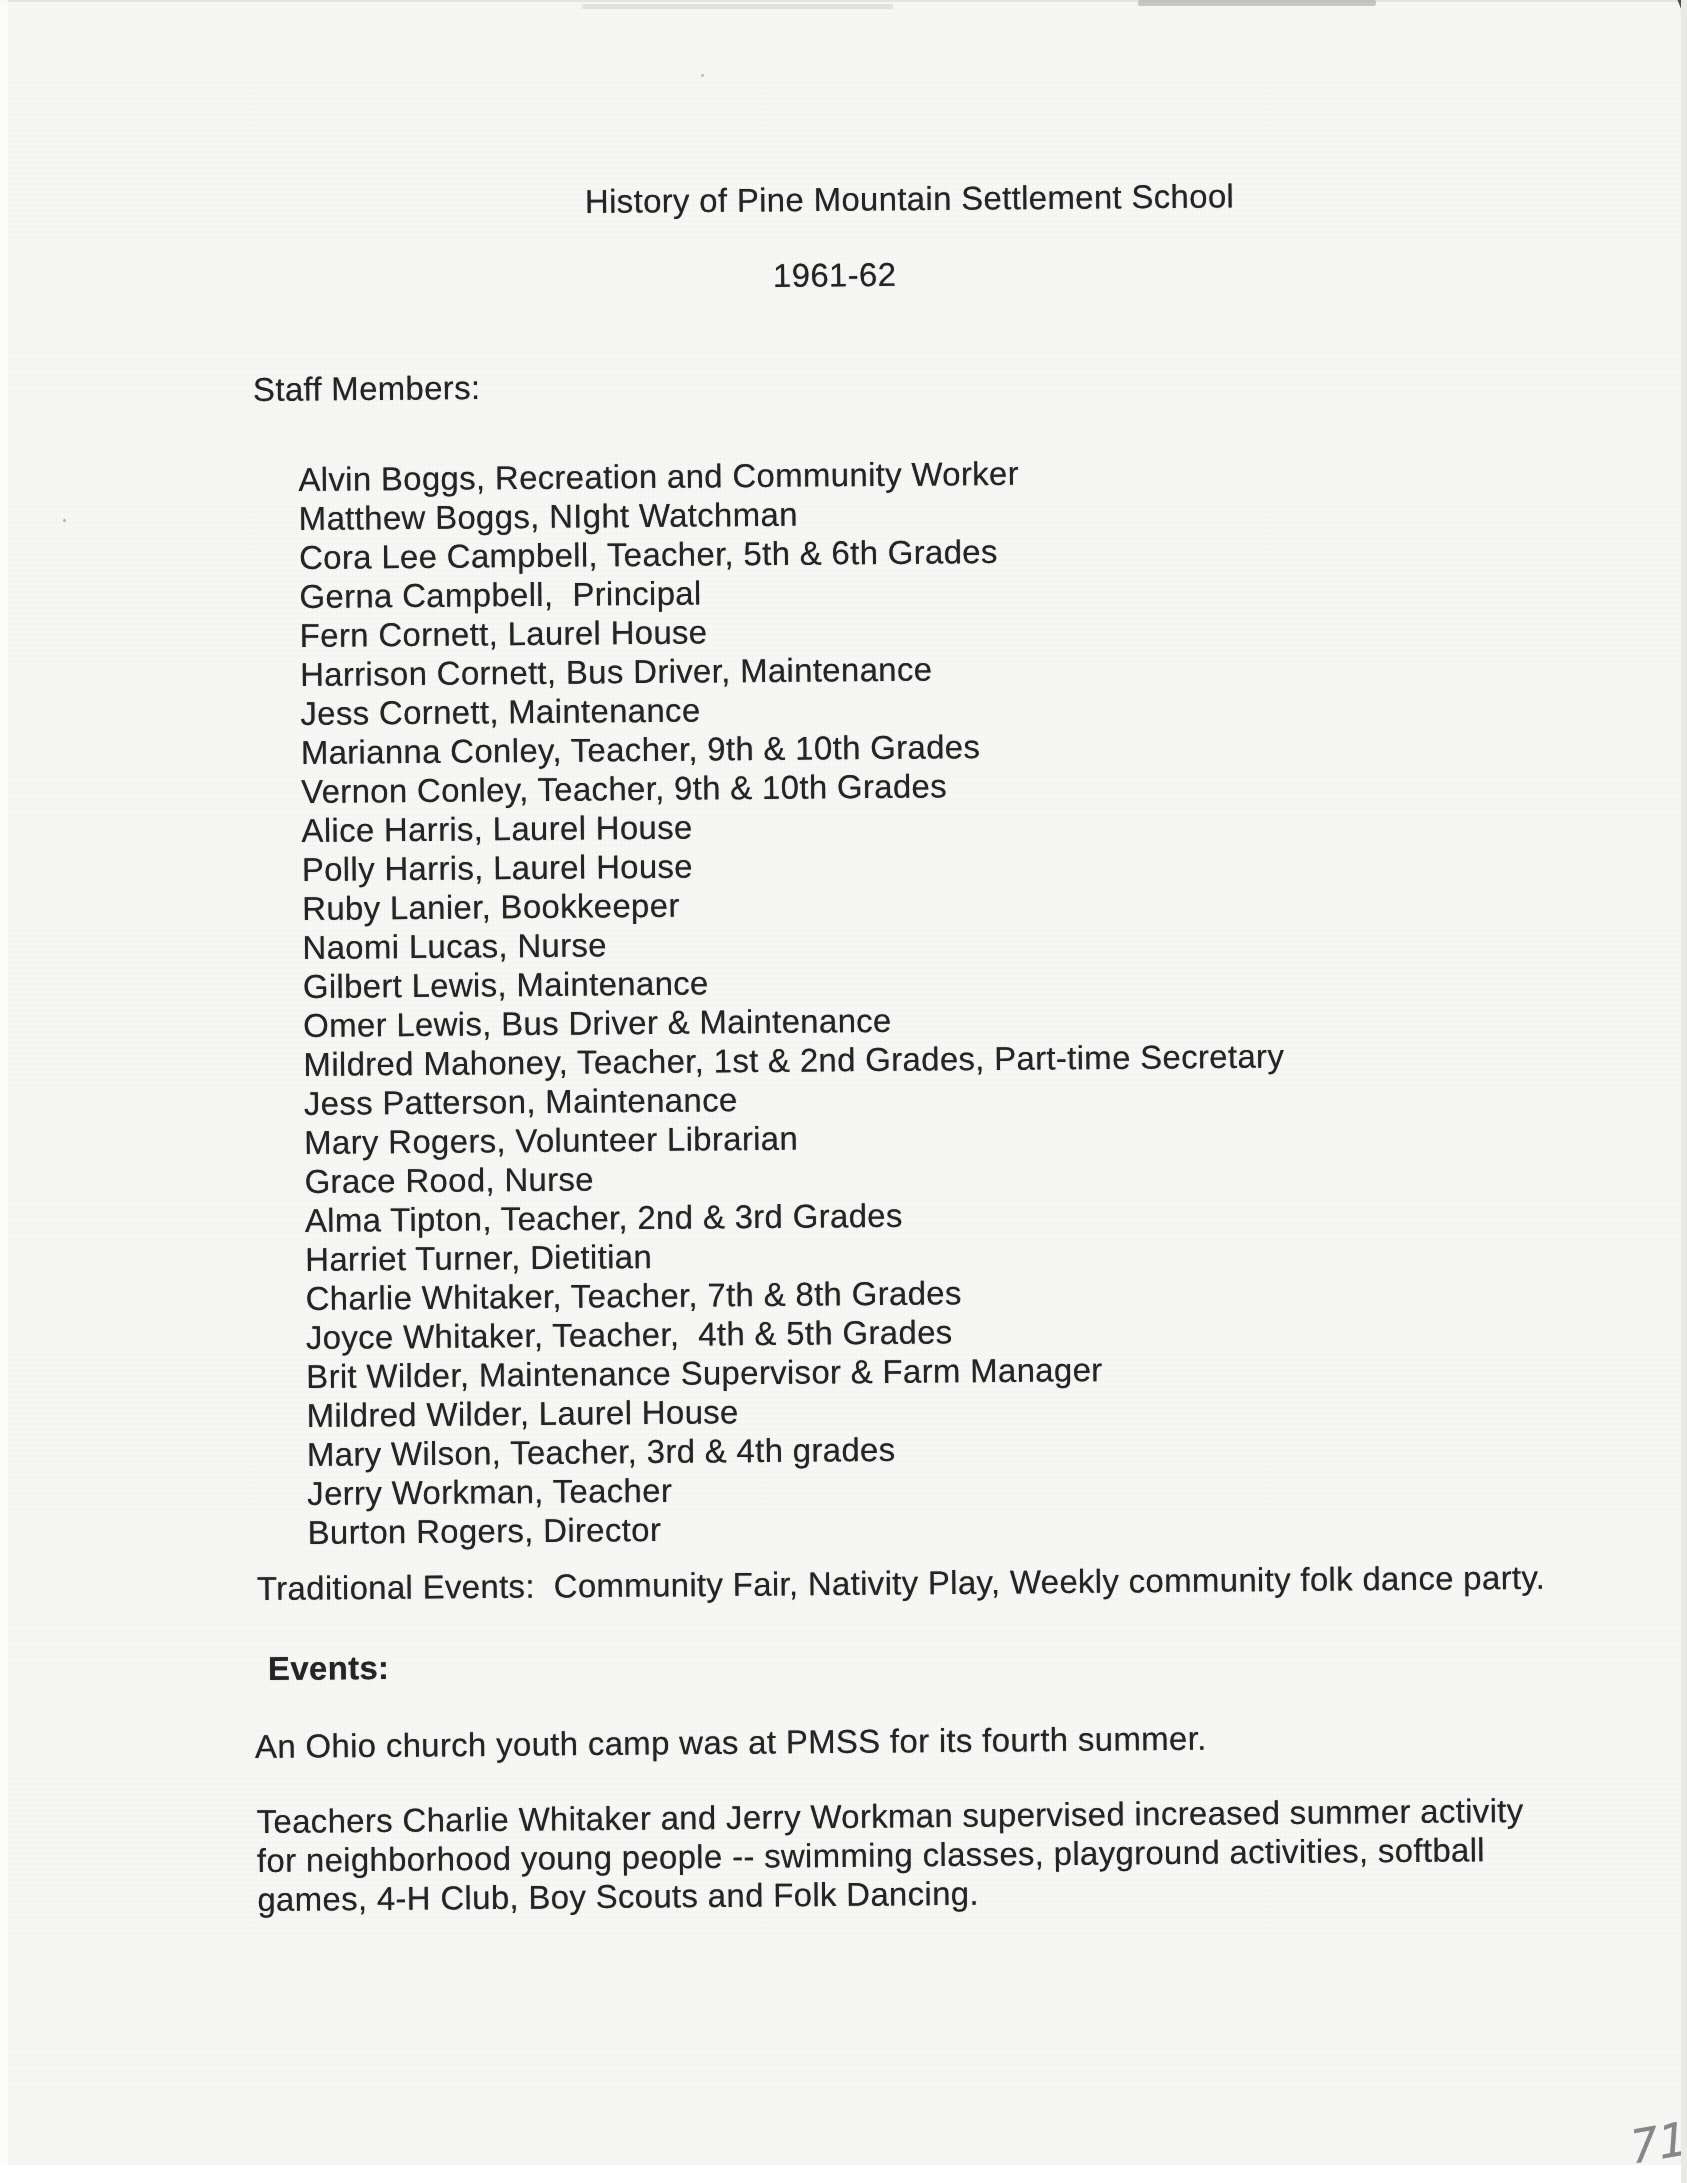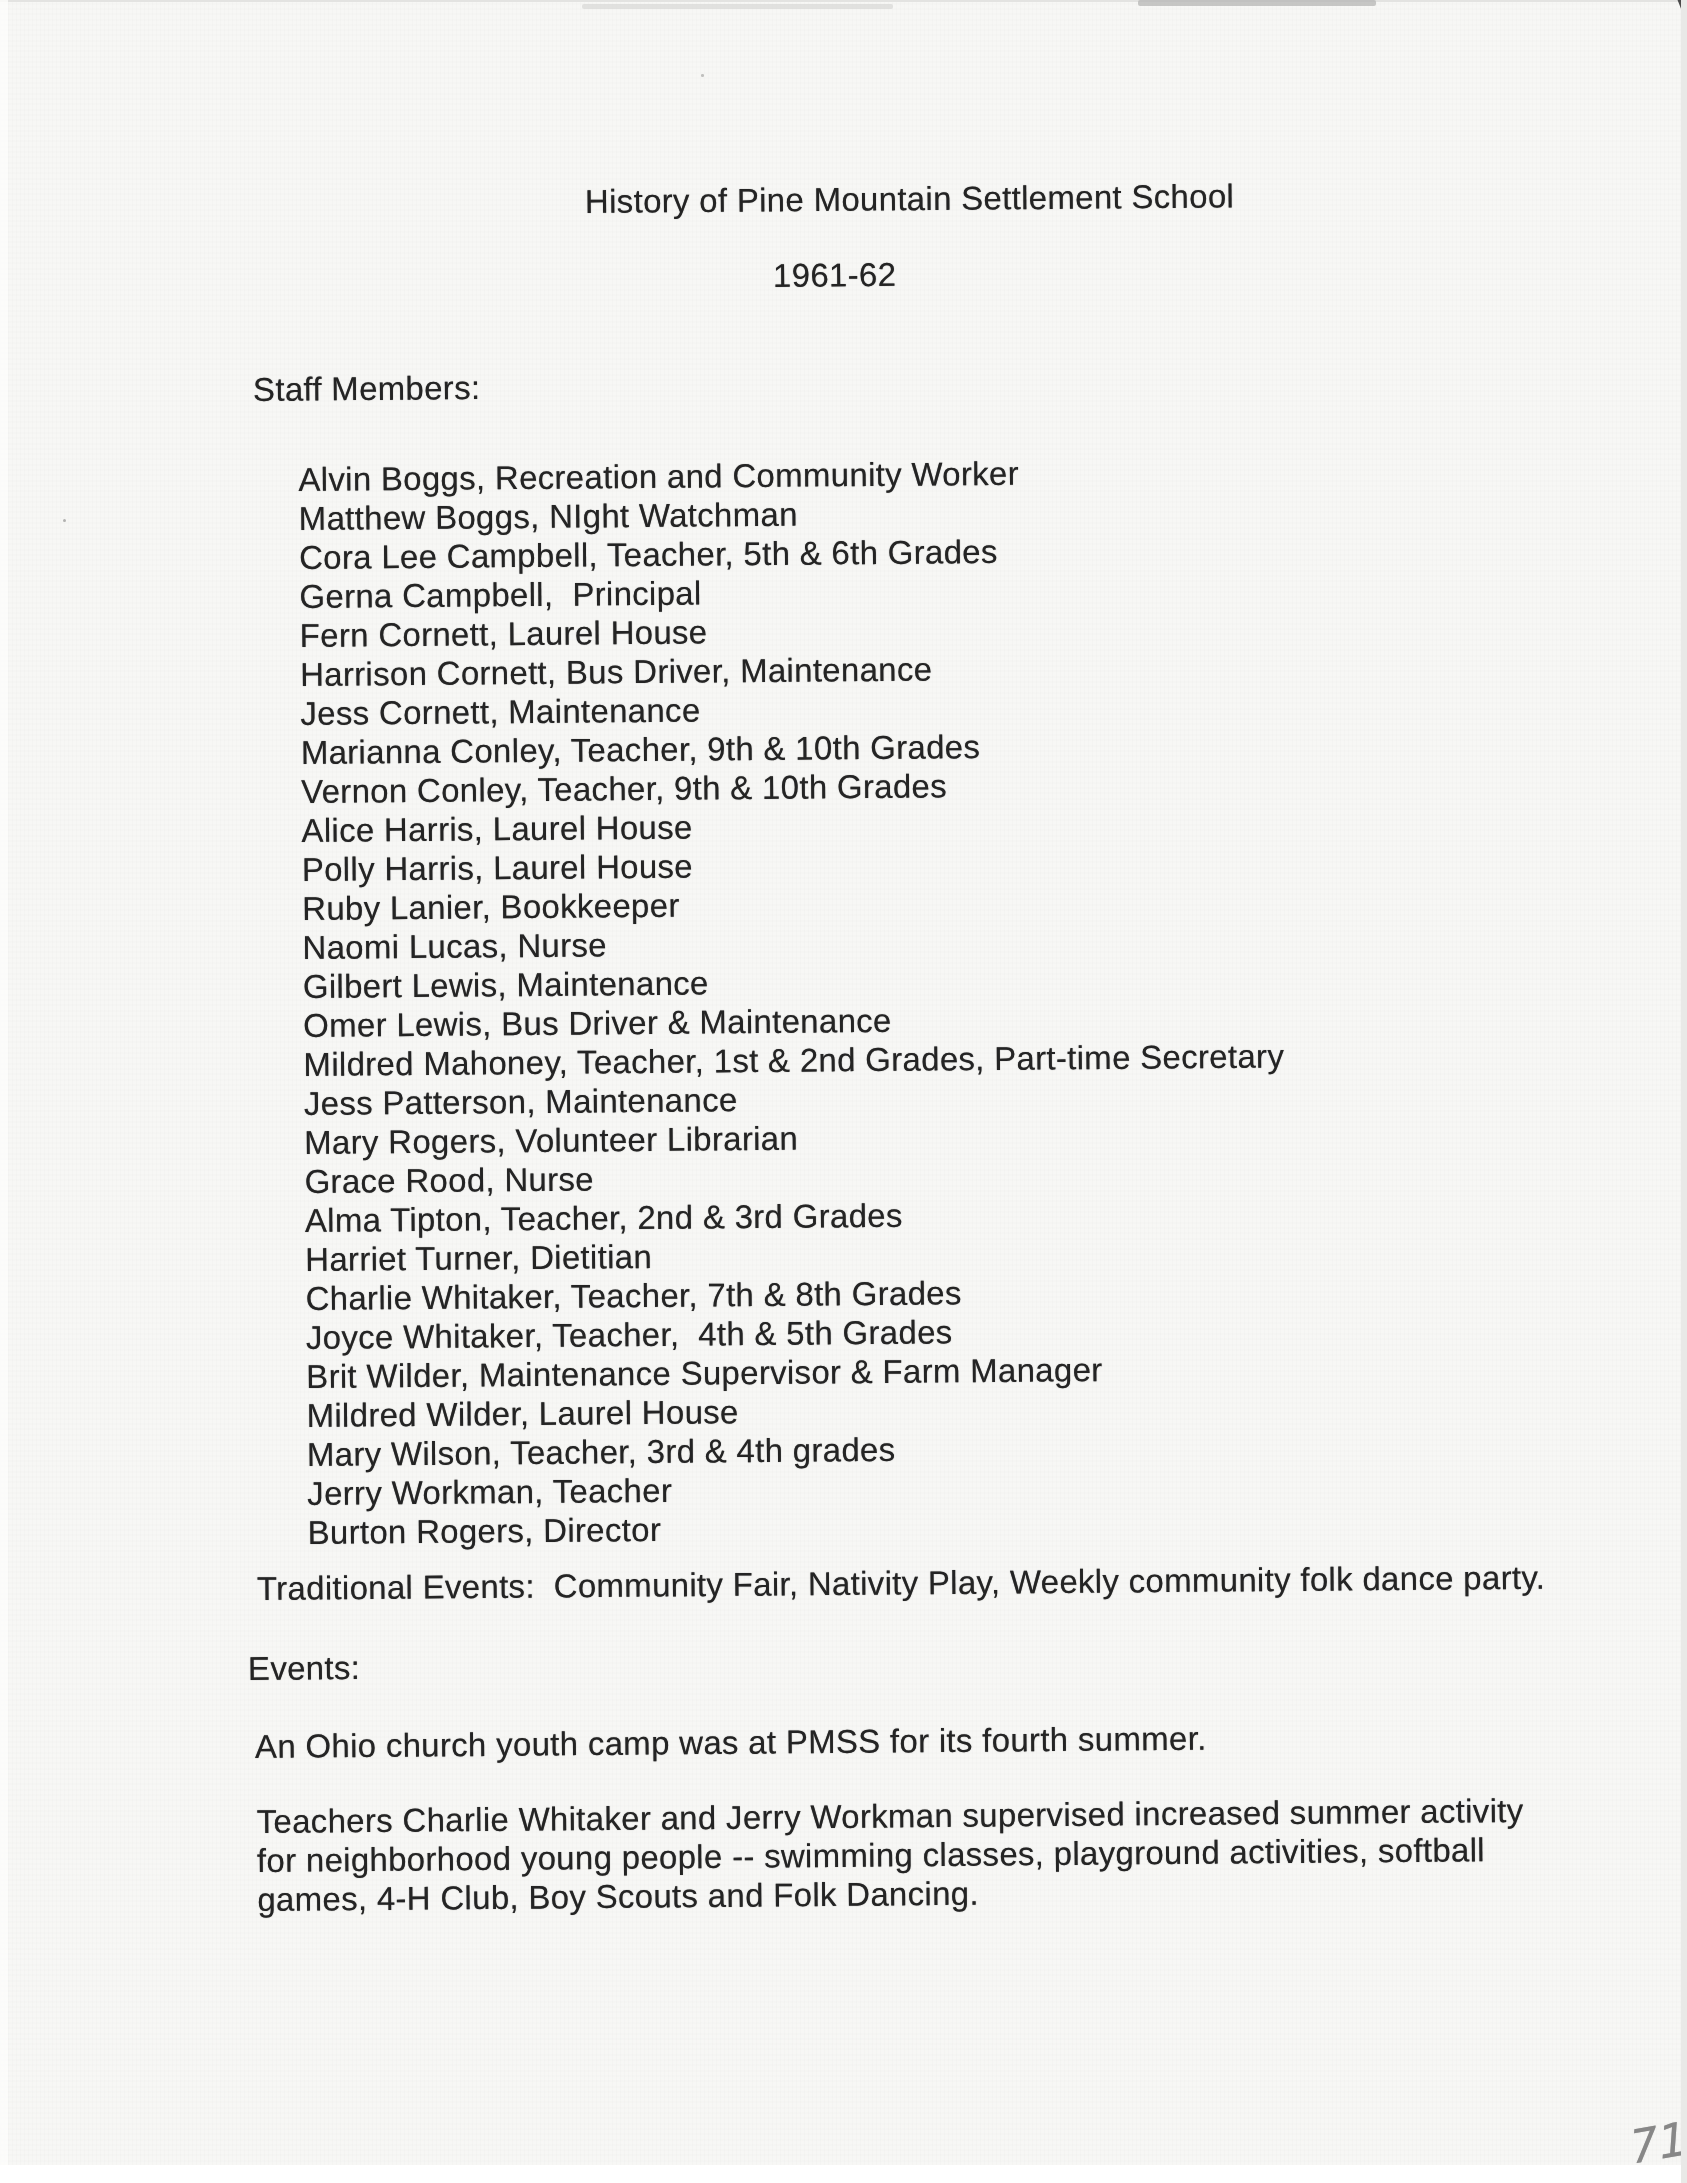--- a/index.html
+++ b/index.html
@@ -84,21 +84,21 @@
   <div class="txt" style="left:585px; top:182px;">History of Pine Mountain Settlement School</div>
 
   <div class="txt" style="left:773px; top:256px;">1961-62</div>
 
   <div class="txt" style="left:253px; top:370px;">Staff Members:</div>
 
   <ul class="txt staff-list" style="left:303px; top:460px;"><li>Alvin Boggs, Recreation and Community Worker</li><li>Matthew Boggs, NIght Watchman</li><li>Cora Lee Campbell, Teacher, 5th &amp; 6th Grades</li><li>Gerna Campbell,  Principal</li><li>Fern Cornett, Laurel House</li><li>Harrison Cornett, Bus Driver, Maintenance</li><li>Jess Cornett, Maintenance</li><li>Marianna Conley, Teacher, 9th &amp; 10th Grades</li><li>Vernon Conley, Teacher, 9th &amp; 10th Grades</li><li>Alice Harris, Laurel House</li><li>Polly Harris, Laurel House</li><li>Ruby Lanier, Bookkeeper</li><li>Naomi Lucas, Nurse</li><li>Gilbert Lewis, Maintenance</li><li>Omer Lewis, Bus Driver &amp; Maintenance</li><li>Mildred Mahoney, Teacher, 1st &amp; 2nd Grades, Part-time Secretary</li><li>Jess Patterson, Maintenance</li><li>Mary Rogers, Volunteer Librarian</li><li>Grace Rood, Nurse</li><li>Alma Tipton, Teacher, 2nd &amp; 3rd Grades</li><li>Harriet Turner, Dietitian</li><li>Charlie Whitaker, Teacher, 7th &amp; 8th Grades</li><li>Joyce Whitaker, Teacher,  4th &amp; 5th Grades</li><li>Brit Wilder, Maintenance Supervisor &amp; Farm Manager</li><li>Mildred Wilder, Laurel House</li><li>Mary Wilson, Teacher, 3rd &amp; 4th grades</li><li>Jerry Workman, Teacher</li><li>Burton Rogers, Director</li></ul>
 
   <div class="txt" style="left:257px; top:1569px;">Traditional Events:  Community Fair, Nativity Play, Weekly community folk dance party.</div>
 
-  <div class="txt" style="left:248px; top:1649px;">Events:</div>
+  <div class="txt" style="left:268px; top:1649px;font-weight:bold;">Events:</div>
 
   <div class="txt" style="left:255px; top:1727px;">An Ohio church youth camp was at PMSS for its fourth summer.</div>
 
   <div class="txt para" style="left:257px; top:1802px; width:1277px;">Teachers Charlie Whitaker and Jerry Workman supervised increased summer activity for neighborhood young people -- swimming classes, playground activities, softball games, 4-H Club, Boy Scouts and Folk Dancing.</div>
 
   <div class="page-number">71</div>
 
 </div>
 
 

